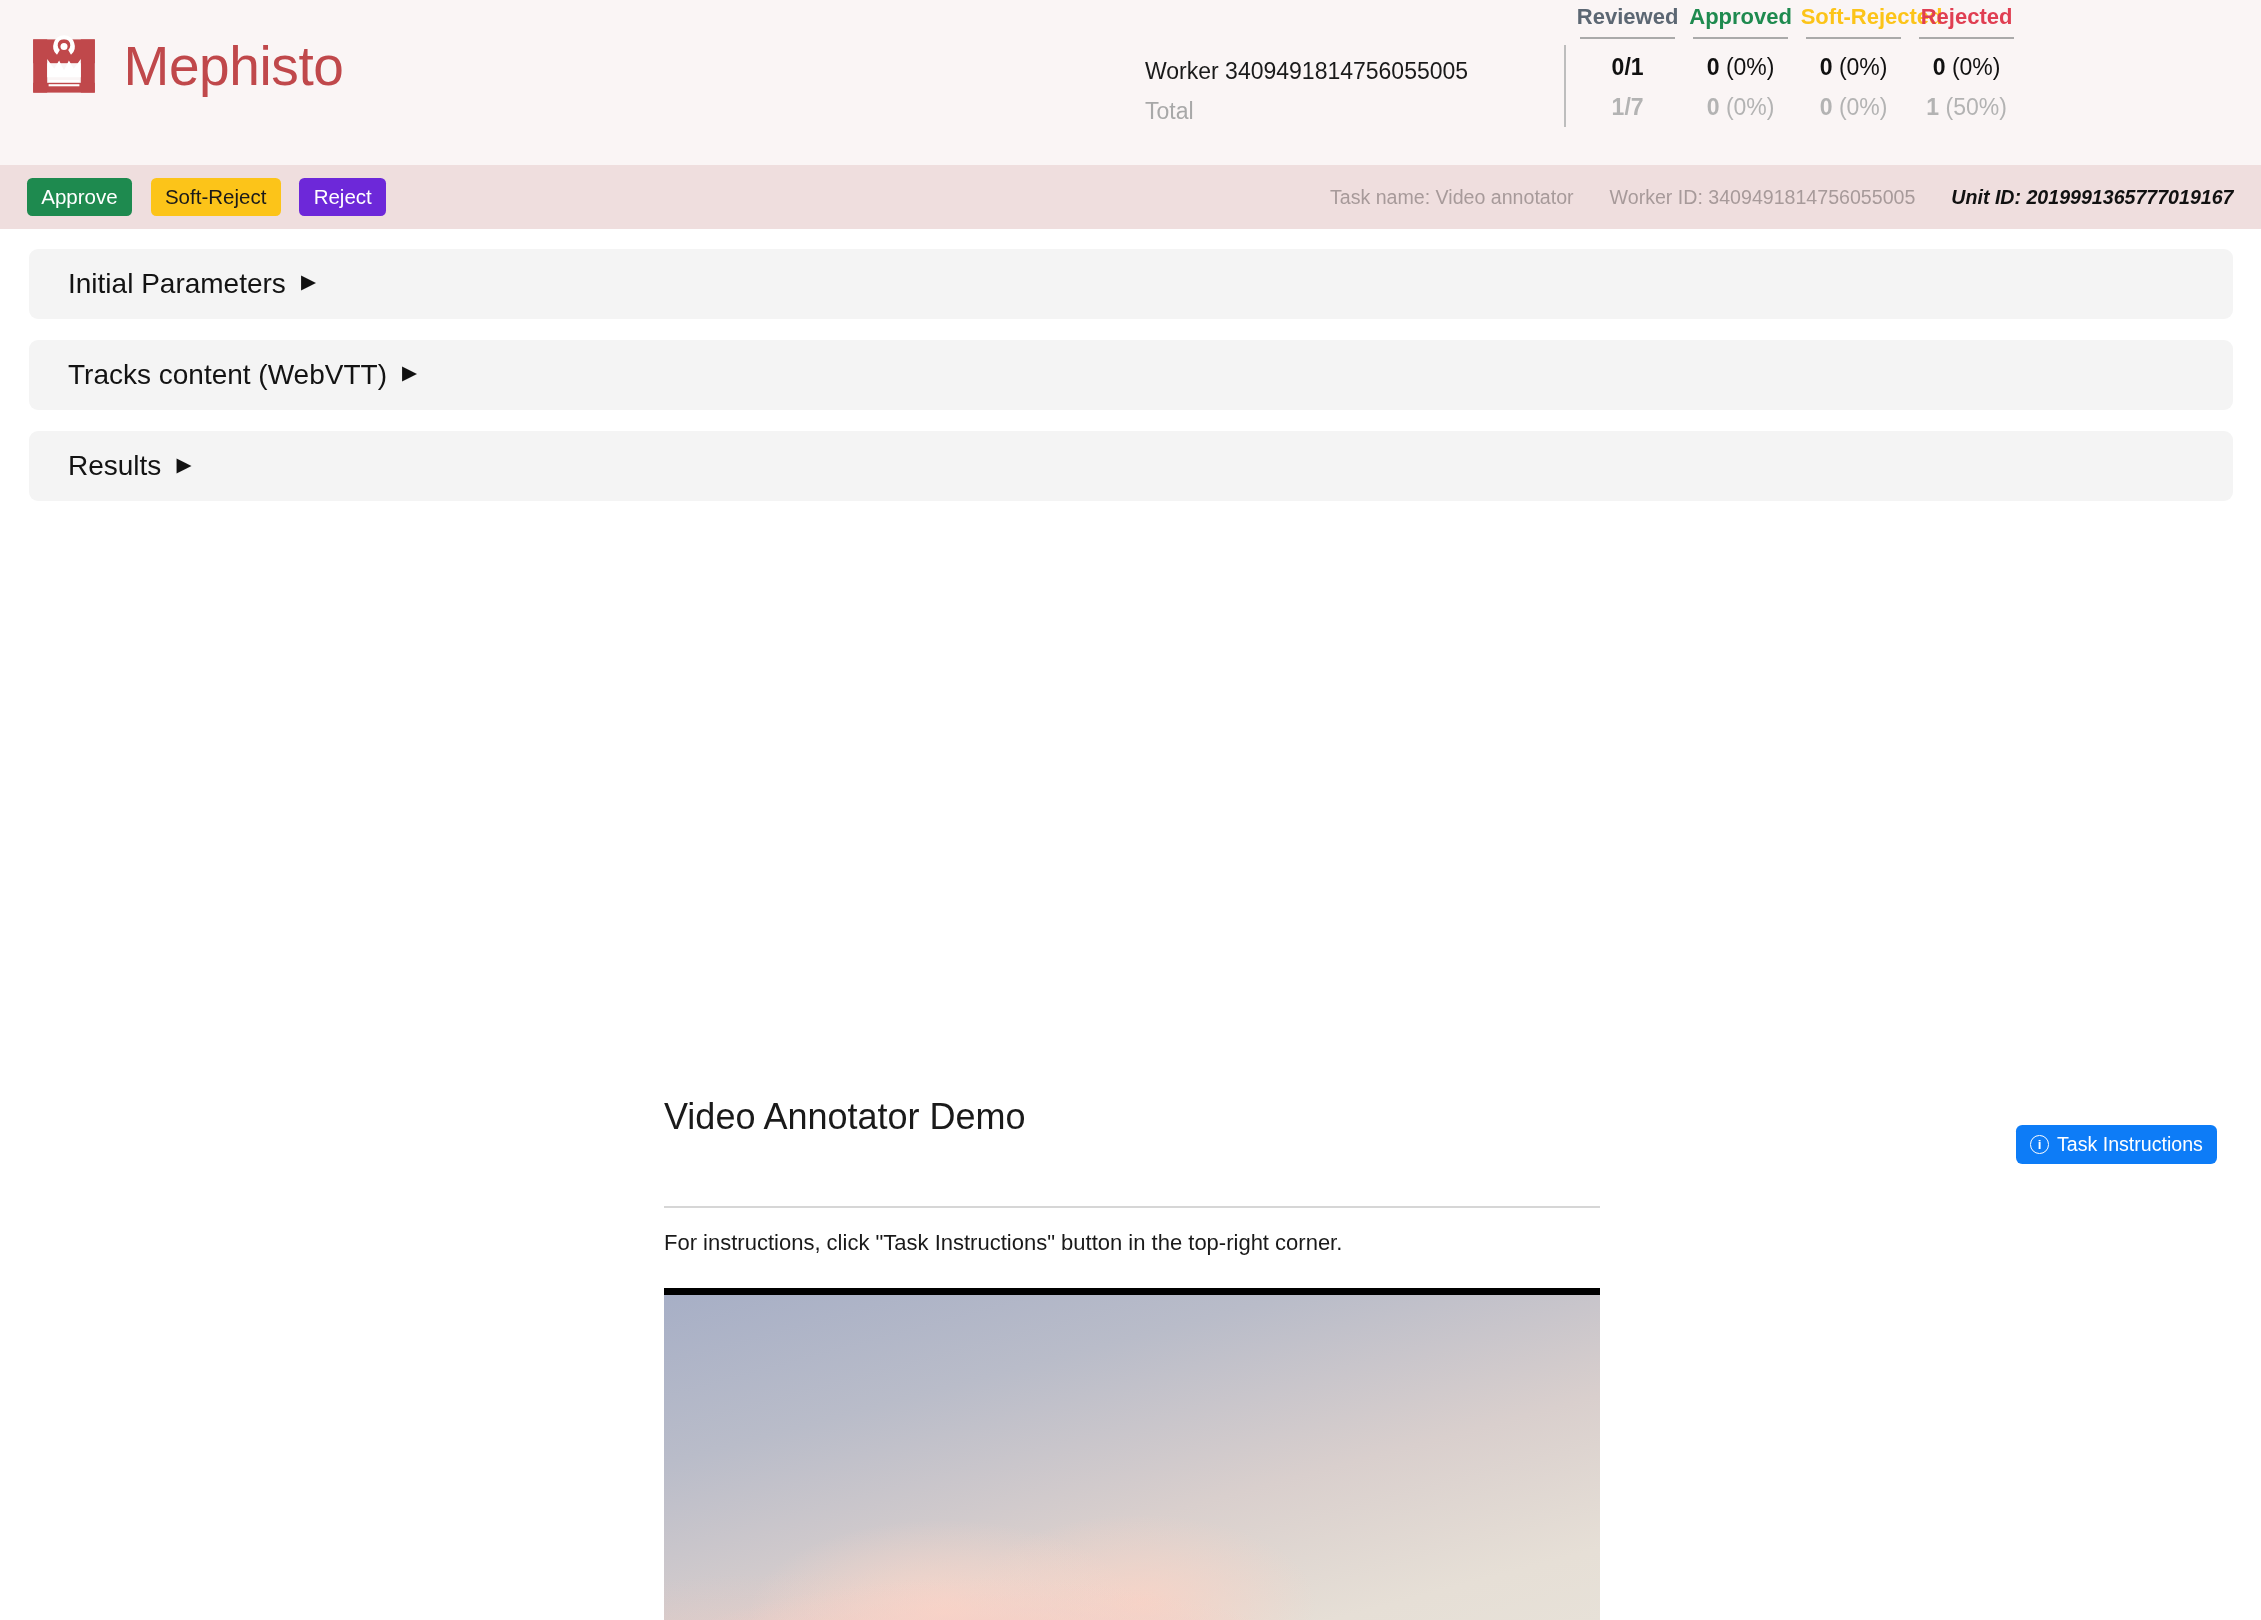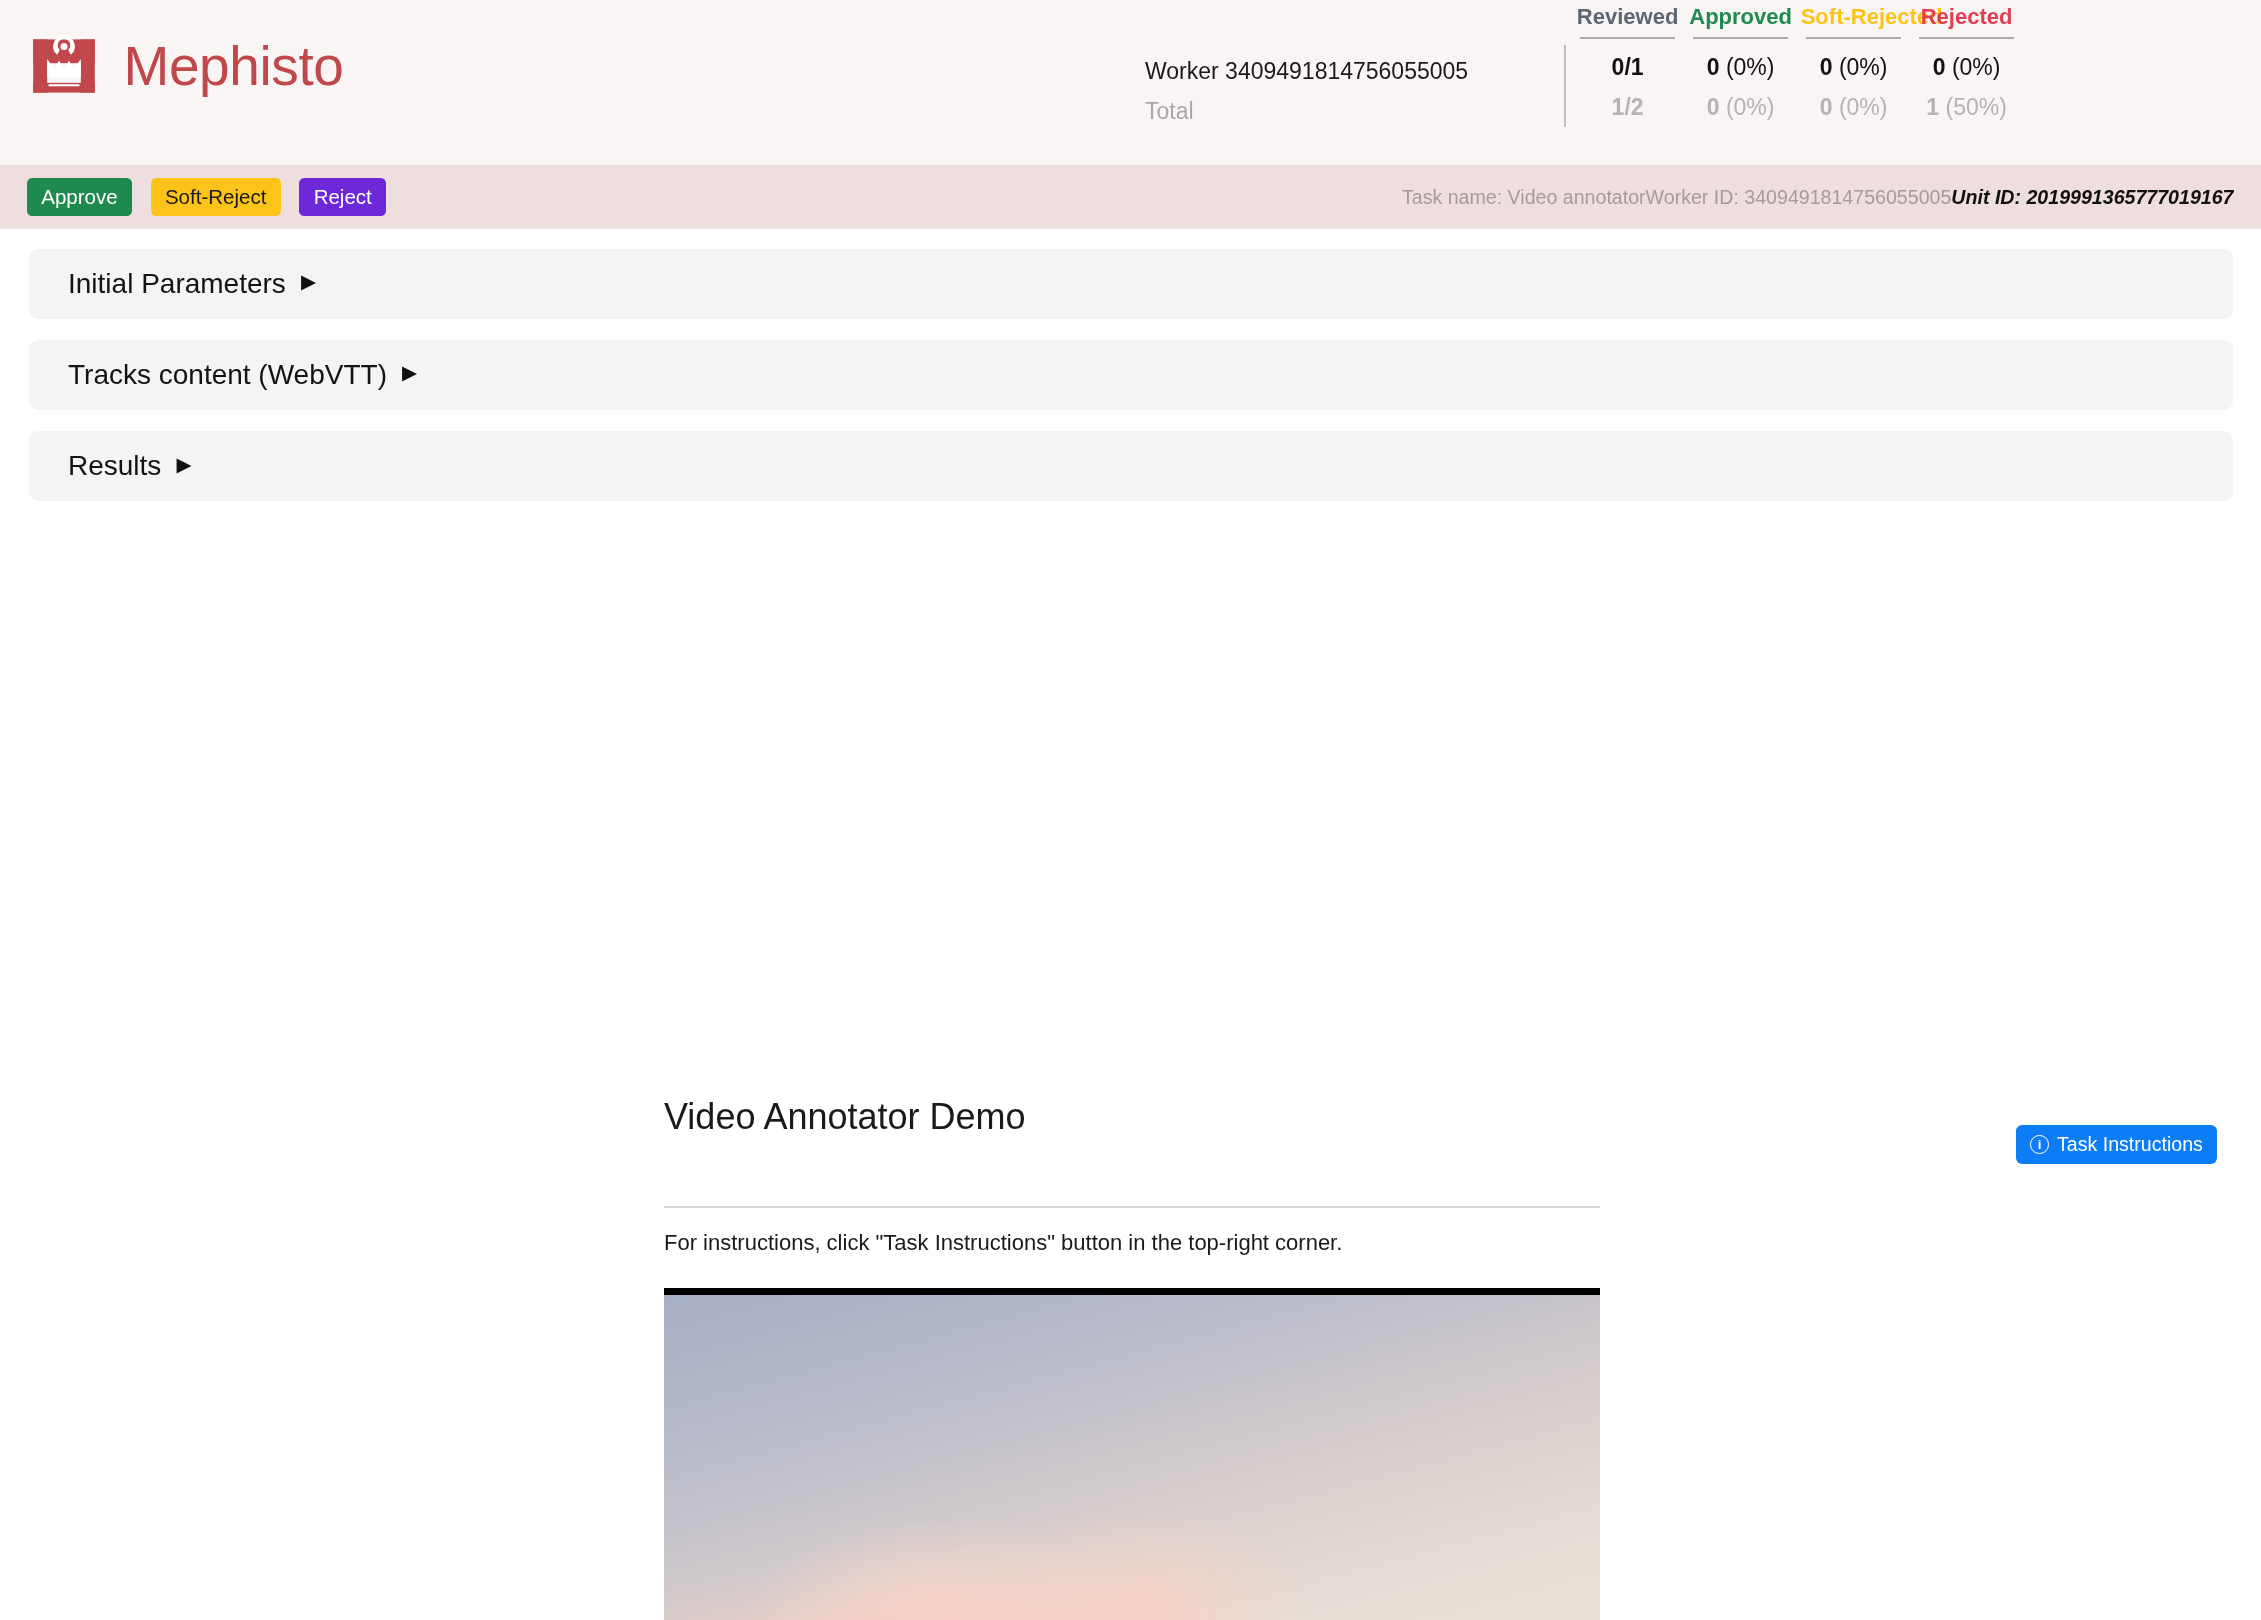--- a/index.html
+++ b/index.html
@@ -93,20 +93,21 @@
     line-height: 1.1;
   }
   .btn-approve { background: #1e8a4f; margin-left: 27px; }
   .btn-soft    { background: #fcc419; color: #1a1a1a; margin-left: 18.7px; }
   .btn-reject  { background: #6d28d9; margin-left: 18.7px; }
 
   .meta {
     position: absolute;
     right: 28.5px;
     display: flex;
+    gap: 36px;
     font-size: 19.6px;
     align-items: flex-end;
   }
   .meta-dim { color: #a79a9a; }
   .meta-strong { color: #111; font-weight: bold; font-style: italic; }
 
   
   .collapse-wrap { padding: 19.6px 29px 0 29px; }
   .collapse {
     background: #f4f4f4;
@@ -226,21 +227,21 @@
       <div class="stats-worker">Worker 3409491814756055005</div>
       <div class="stats-total">Total</div>
     </div>
     <div class="stats-divider"></div>
     <div class="stats-cols">
 
       <div class="stat-col">
         <div class="stat-head" style="color:#5c6773">Reviewed</div>
         <div class="stat-rule"></div>
         <div class="stat-v1"><b>0/1</b><span class="pct"></span></div>
-        <div class="stat-v2"><b>1/2</b><span class="pct"></span></div>
+        <div class="stat-v2"><b>1/7</b><span class="pct"></span></div>
       </div>
 
       <div class="stat-col">
         <div class="stat-head" style="color:#1e8a4f">Approved</div>
         <div class="stat-rule"></div>
         <div class="stat-v1"><b>0</b> <span class="pct">(0%)</span></div>
         <div class="stat-v2"><b>0</b> <span class="pct">(0%)</span></div>
       </div>
 
       <div class="stat-col">

